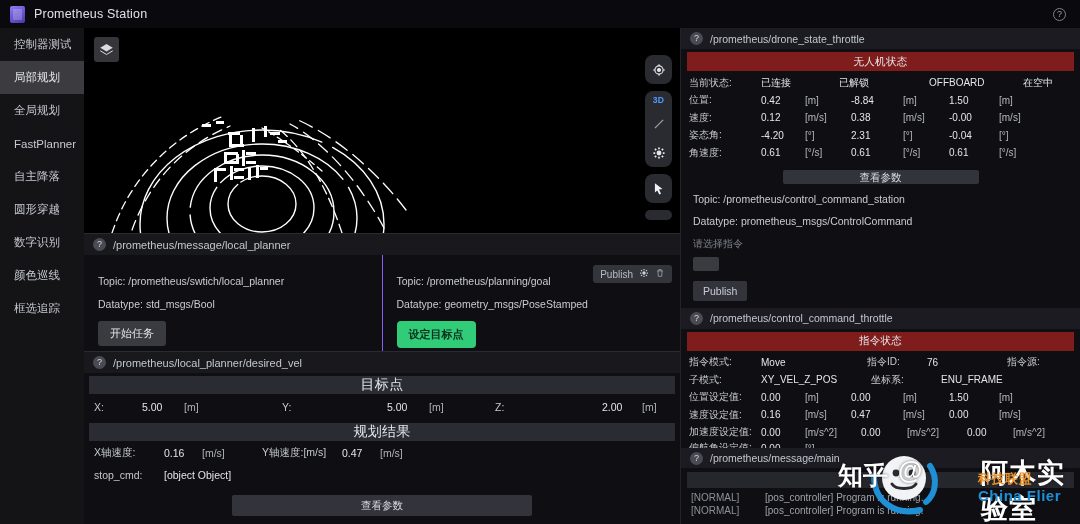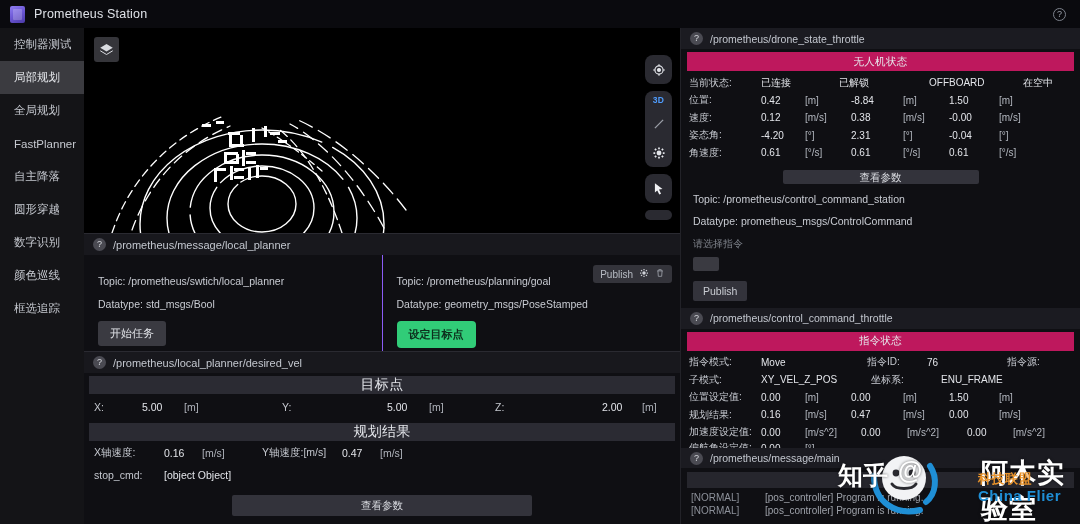--- a/index.html
+++ b/index.html
@@ -138,21 +138,21 @@
   .right-col {
     position: absolute; left: 680px; top: 28px; width: 400px; height: 496px;
     background: #0f0f13; border-left: 1px solid #222228;
   }
   .rp-head {
     height: 21px; background: #1b1b21;
     display:flex; align-items:center; gap:7px; padding-left: 9px;
     font-size: 10.5px; color: #c3c7cf;
   }
   .tbl-title {
-    height: 19px; background: #be185d; margin: 3px 6px 0 6px;
+    height: 19px; background: #7f1d1d; margin: 3px 6px 0 6px;
     display:flex; align-items:center; justify-content:center;
     font-size: 10.5px; color: #e6e8ec; letter-spacing:.3px;
   }
   .grid-row {
     display: grid; height: 17.5px; align-items: center;
     font-size: 10px; padding-left: 8px; color: #c8cbd2;
   }
   .g-state { grid-template-columns: 72px 78px 90px 94px 1fr; }
   .g-num   { grid-template-columns: 72px 44px 46px 52px 46px 50px 46px 1fr; }
   .g-cmd1  { grid-template-columns: 72px 106px 60px 80px 1fr; }
@@ -511,21 +511,21 @@
     <div class="grid-row g-num">
       <span class="lab">位置设定值:</span>
       <span class="v">0.00</span>
       <span class="u">[m]</span>
       <span class="v">0.00</span>
       <span class="u">[m]</span>
       <span class="v">1.50</span>
       <span class="u">[m]</span>
     </div>
     <div class="grid-row g-num">
-      <span class="lab">规划结果:</span>
+      <span class="lab">速度设定值:</span>
       <span class="v">0.16</span>
       <span class="u">[m/s]</span>
       <span class="v">0.47</span>
       <span class="u">[m/s]</span>
       <span class="v">0.00</span>
       <span class="u">[m/s]</span>
     </div>
     <div class="grid-row g-num" style="grid-template-columns:72px 44px 56px 46px 60px 46px 1fr;">
       <span class="lab">加速度设定值:</span>
       <span class="v">0.00</span>

